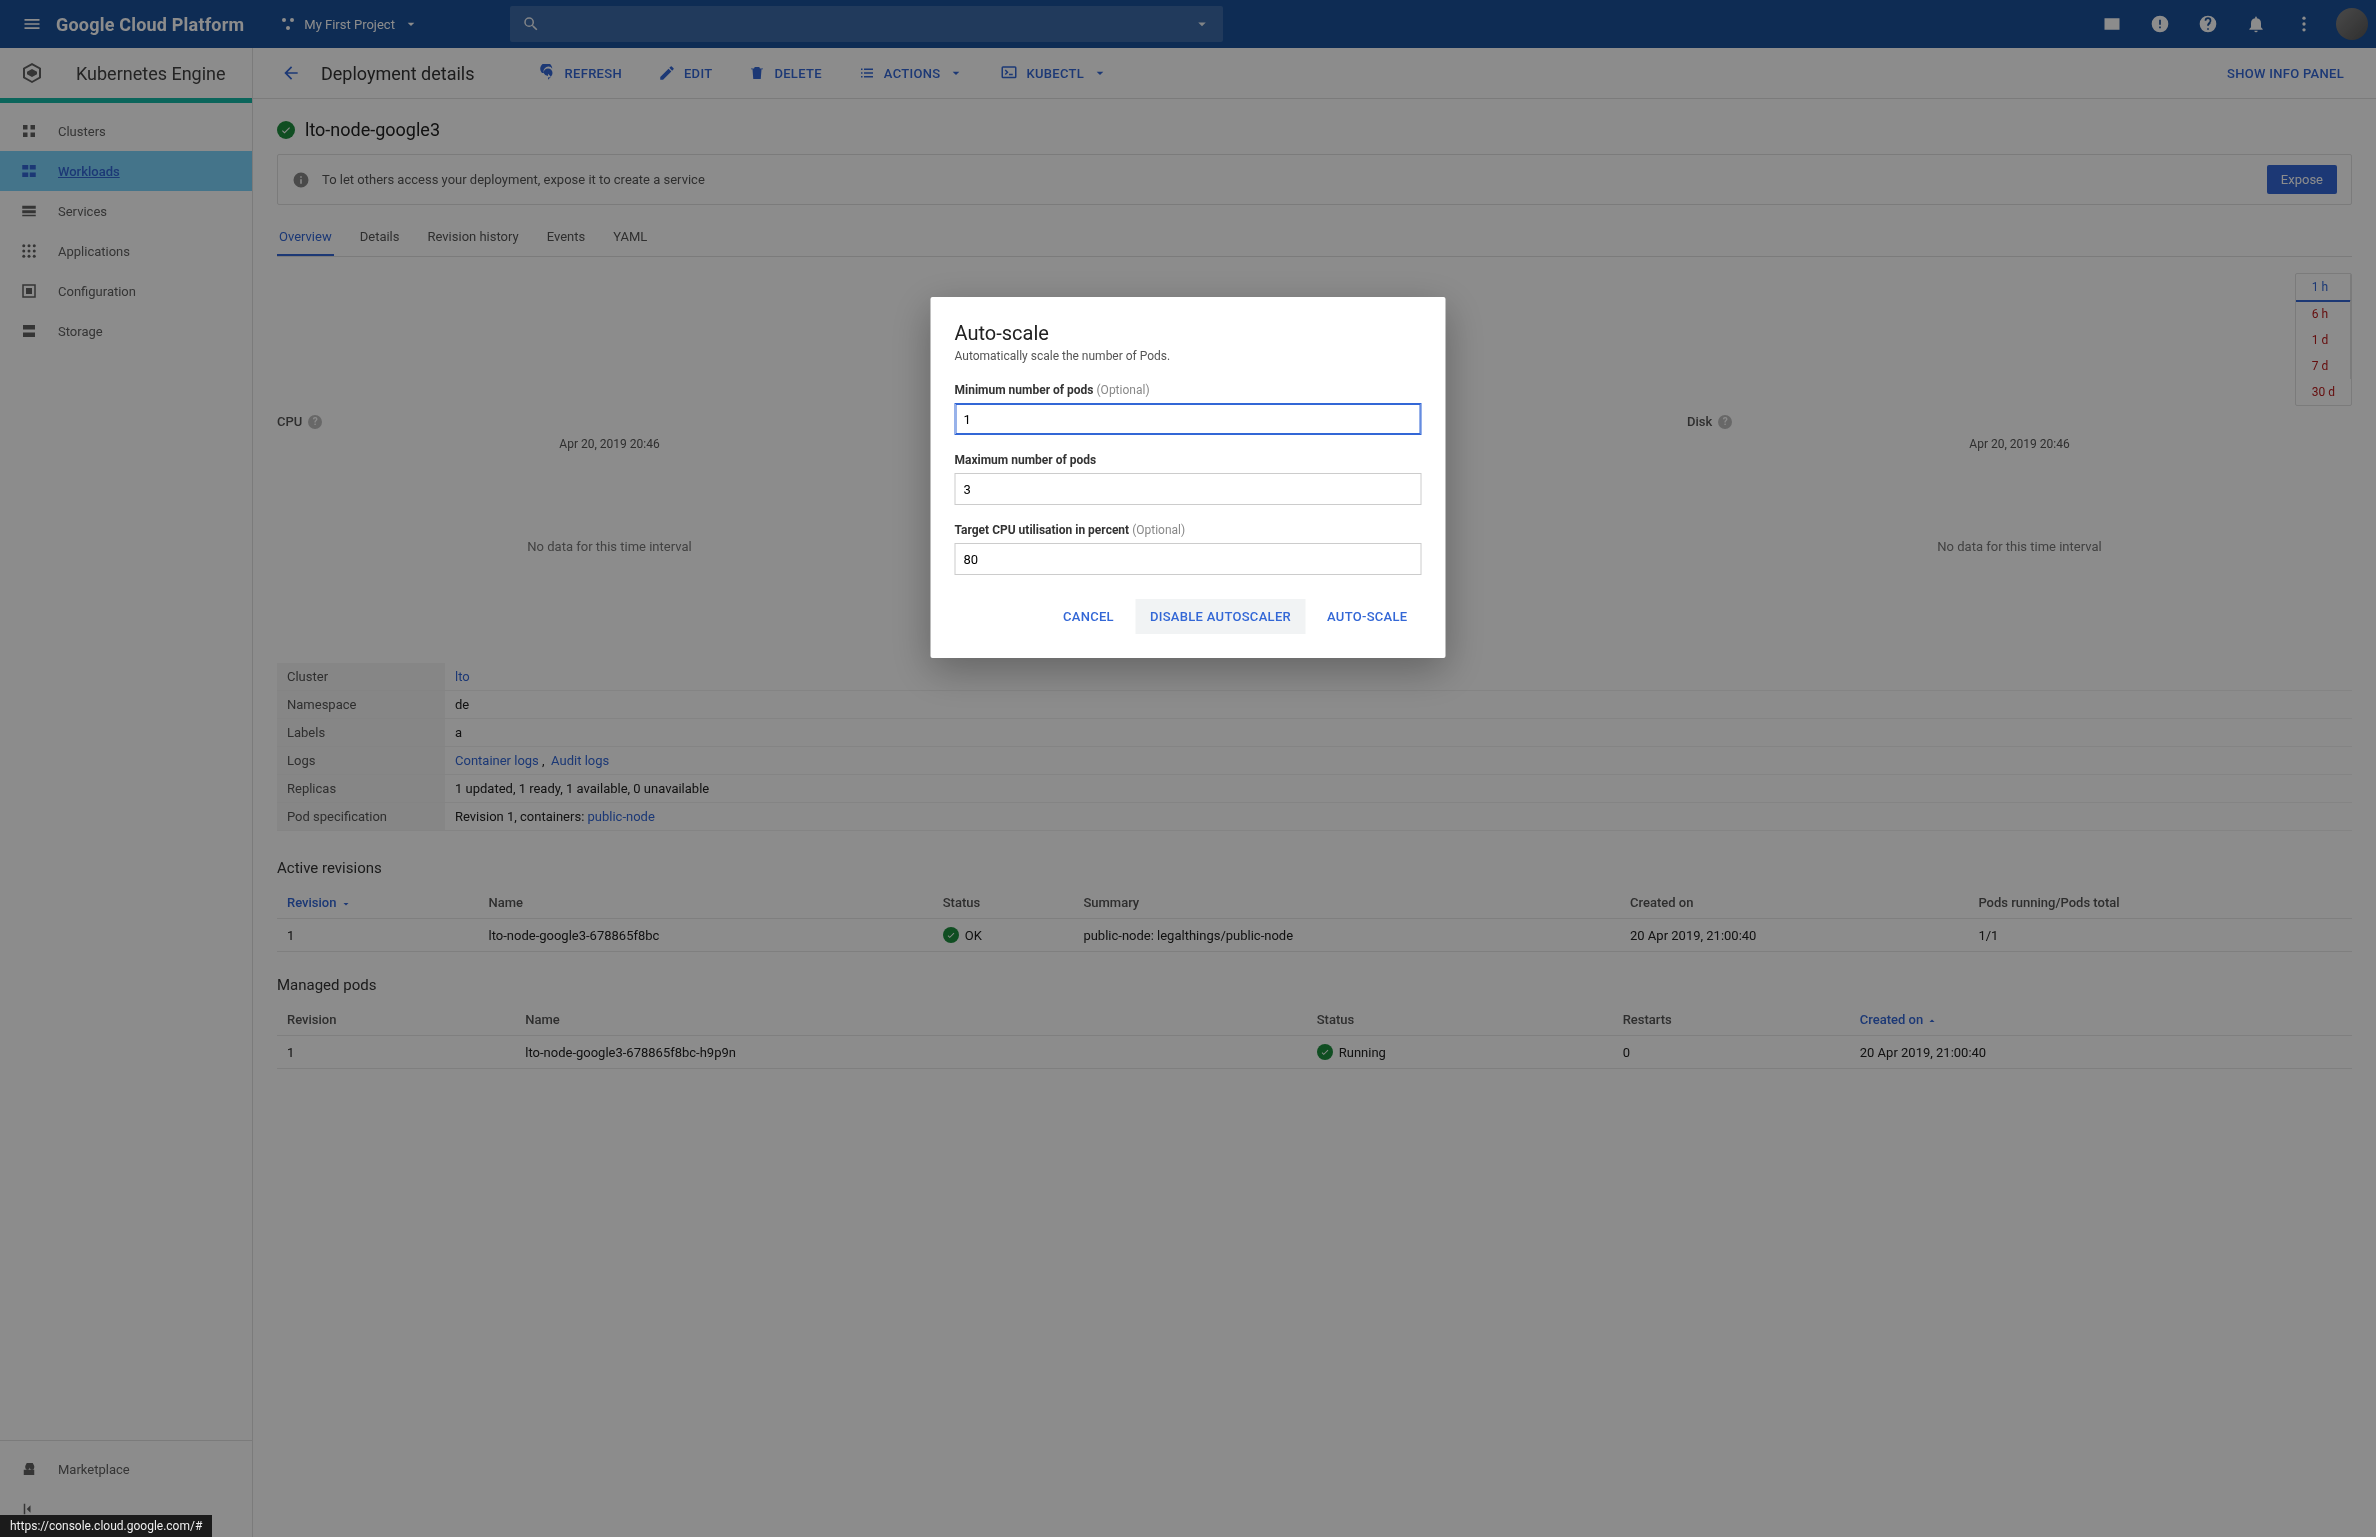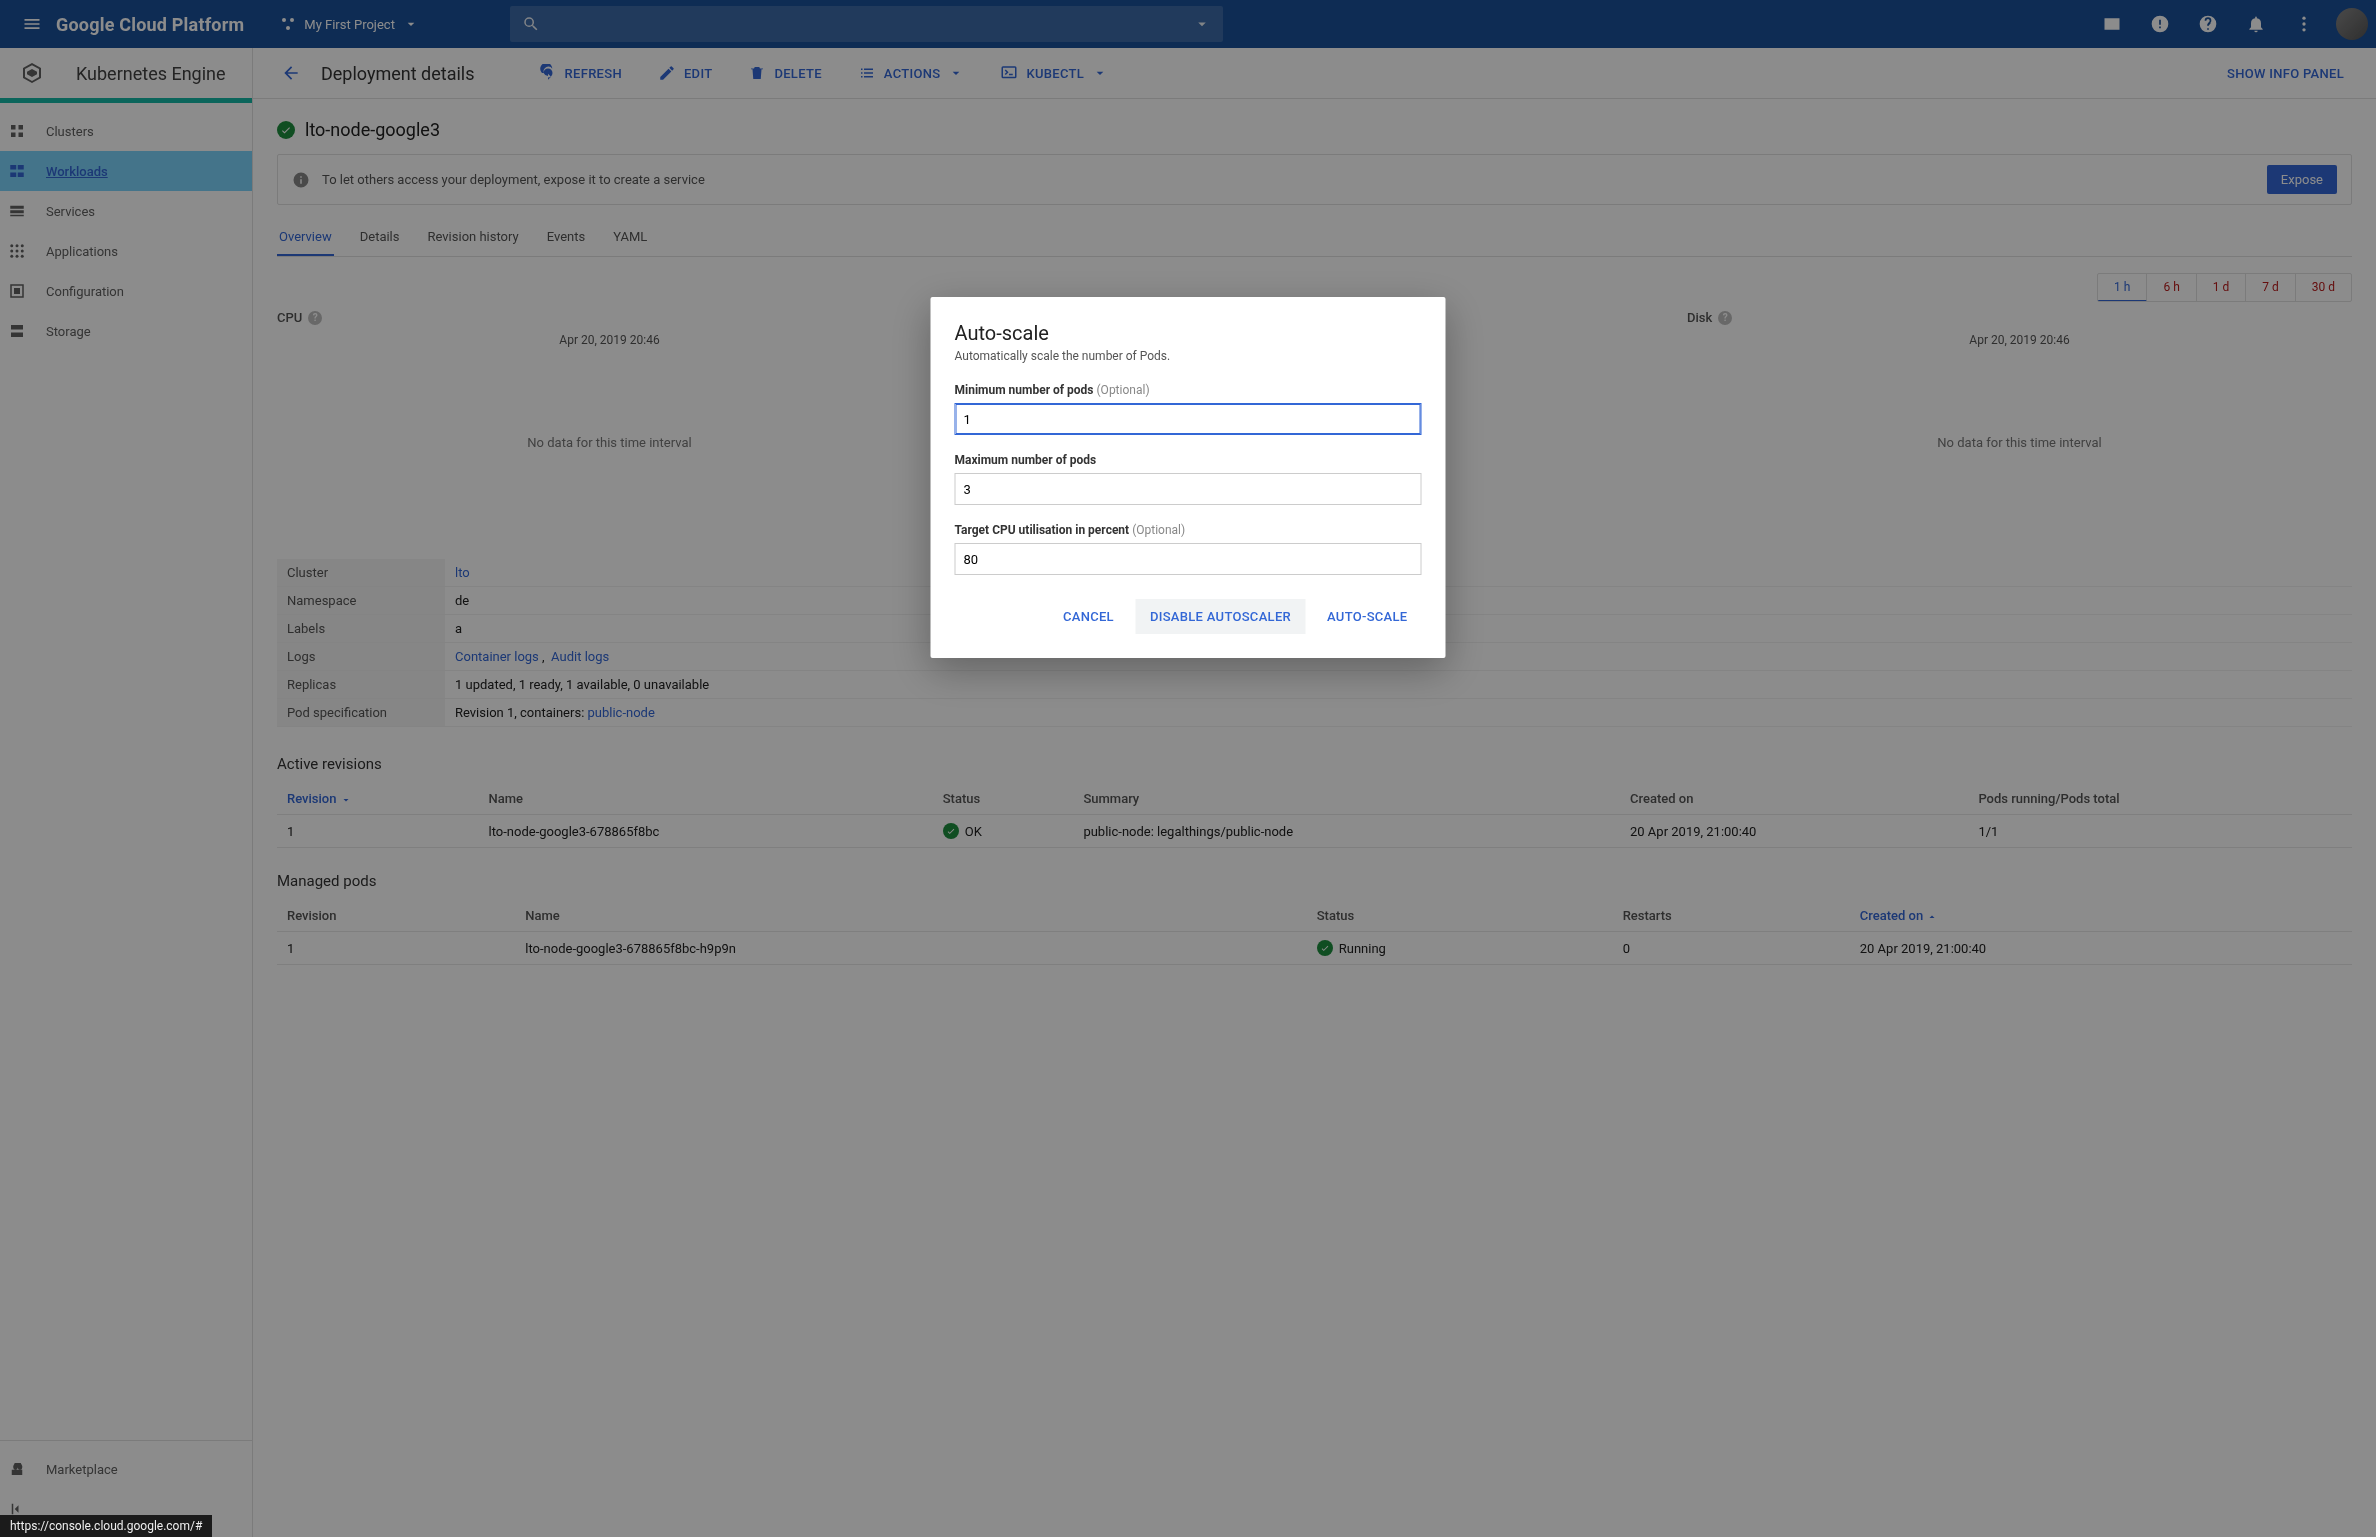--- a/index.html
+++ b/index.html
@@ -12,42 +12,42 @@
 .topbar .searchbar { flex: 1; max-width: 713px; height: 36px; background: rgba(255,255,255,0.15); border-radius: 2px; display:flex; align-items:center; padding: 0 12px; gap: 12px; margin: 0 24px 0 79px; }
 .topbar .searchbar input { flex:1; background:transparent; border:none; outline:none; color:#fff; font-size:14px; }
 .topbar .right-icons { margin-left:auto; display:flex; align-items:center; gap: 8px; }
 .topbar .right-icons .ticon { width:40px; height:40px; display:flex; align-items:center; justify-content:center; cursor:pointer; border-radius:50%; }
 .topbar .avatar { width:32px; height:32px; border-radius:50%; background: linear-gradient(135deg,#888,#555); margin-left:4px; }
 .layout { display:flex; height: calc(100vh - 48px); }
 .sidenav { width: 253px; border-right: 1px solid #e0e0e0; background:#fff; display:flex; flex-direction:column; }
 .sidenav .product-header { display:flex; align-items:center; gap:32px; height:55px; padding:0 20px; border-bottom:5px solid #14b8a6; }
 .sidenav .product-header .product-name { font-size:18px; color:#424242; }
 .sidenav .navlist { flex:1; padding: 8px 0; }
-.sidenav .navitem { display:flex; align-items:center; gap: 20px; height:40px; padding:0 8px; cursor:pointer; color:#616161; font-size:13px; }
+.sidenav .navitem { display:flex; align-items:center; gap: 20px; height:40px; padding:0 20px; cursor:pointer; color:#616161; font-size:13px; }
 .sidenav .navitem.active { color:#3367d6; background:#7dd3fc; font-weight:500;text-decoration:underline; }
 .sidenav .footer-nav { border-top:1px solid #e0e0e0; padding:8px 0; }
 .content { flex:1; display:flex; flex-direction:column; overflow:auto; }
 .action-bar { height:51px; border-bottom:1px solid #e0e0e0; display:flex; align-items:center; padding:0 20px; gap: 12px; background:#fff; }
 .action-bar .back { color:#3367d6; width:36px; height:36px; display:flex; align-items:center; justify-content:center; cursor:pointer; border-radius:50%; }
 .action-bar .page-title { font-size:18px; color:#333; margin-right: 40px; }
 .action-bar .abtn { color:#3367d6; font-size:13px; font-weight:500; letter-spacing:0.3px; display:flex; align-items:center; gap:8px; padding: 8px 12px; cursor:pointer; text-transform:uppercase; }
 .action-bar .grow { flex:1; }
 .page-body { padding: 20px 24px; }
 .heading-row { display:flex; align-items:center; gap:10px; margin-bottom:14px; }
 .heading-row h2 { font-size:18px; font-weight:400; color:#212121; }
 .status-dot { width:18px; height:18px; border-radius:50%; background:#1e8e3e; display:flex; align-items:center; justify-content:center; }
 .status-dot svg { width:12px; height:12px; }
 .banner { border:1px solid #e0e0e0; border-radius:2px; background:#fff; display:flex; align-items:center; padding:10px 14px; gap:12px; margin-bottom:14px; }
 .banner .msg { flex:1; color:#555; font-size:13px; }
 .banner .btn-primary { background:#3367d6; color:#fff; border:none; padding:7px 14px; font-size:13px; border-radius:2px; cursor:pointer; }
 .tabs { display:flex; gap:24px; border-bottom:1px solid #e0e0e0; margin-bottom:16px; }
 .tabs .tab { padding: 10px 2px; font-size:13px; color:#555; cursor:pointer; border-bottom:2px solid transparent; }
 .tabs .tab.active { color:#3367d6; border-bottom-color:#3367d6; }
 .time-range { display:flex; justify-content:flex-end; margin-bottom:8px; }
-.time-range .seg { border:1px solid #e0e0e0; display:flex; border-radius:2px; overflow:hidden; }
+.time-range .seg { border:1px solid #e0e0e0; display:flex; border-radius:2px; overflow:hidden;flex-direction:column; }
 .time-range .seg .opt { padding:6px 16px; font-size:12px; color:#b91c1c; cursor:pointer; border-right:1px solid #e0e0e0; }
 .time-range .seg .opt:last-child { border-right:none; }
 .time-range .seg .opt.active { color:#3367d6; border-bottom:2px solid #3367d6; margin-bottom:-1px; }
 .chart-cols { display:flex; gap:40px; margin-bottom:28px; }
 .chart-col { flex:1; }
 .chart-col .chart-title { font-size:13px; color:#555; font-weight:500; display:flex; align-items:center; gap:6px; margin-bottom:8px; }
 .chart-col .chart-timestamp { text-align:center; font-size:12px; color:#555; margin-bottom:6px; }
 .chart-col .chart-area { height:178px; border:none; display:flex; align-items:center; justify-content:center; color:#777; font-size:13px; }
 .kv-table { width:100%; border-collapse:collapse; margin-bottom:28px; }
 .kv-table tr { border-bottom:1px solid #f1f1f1; }

